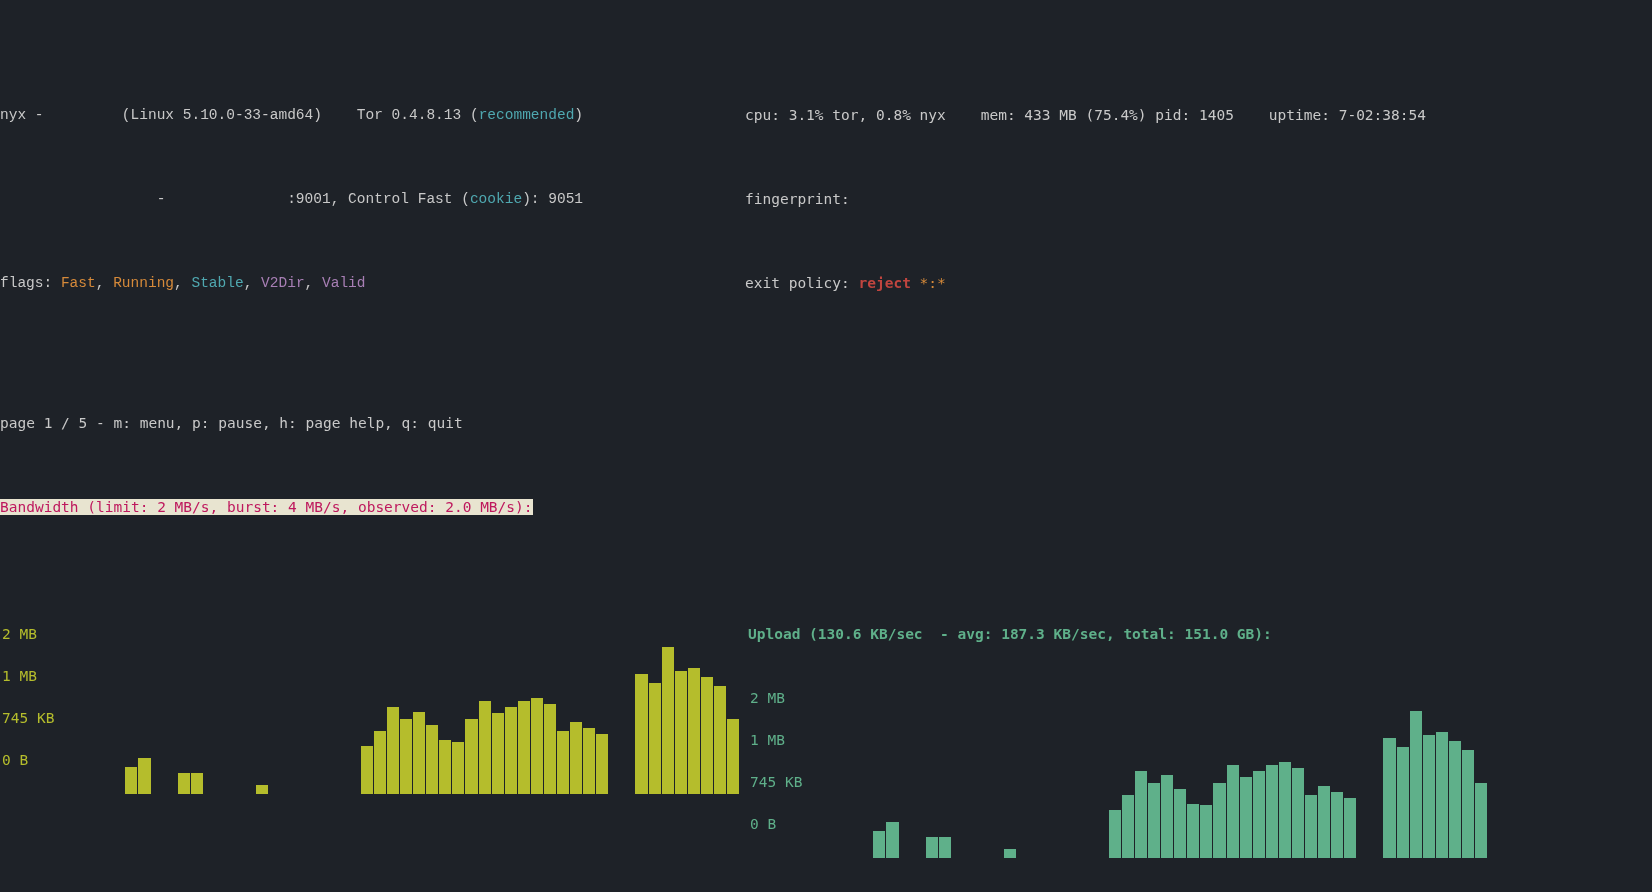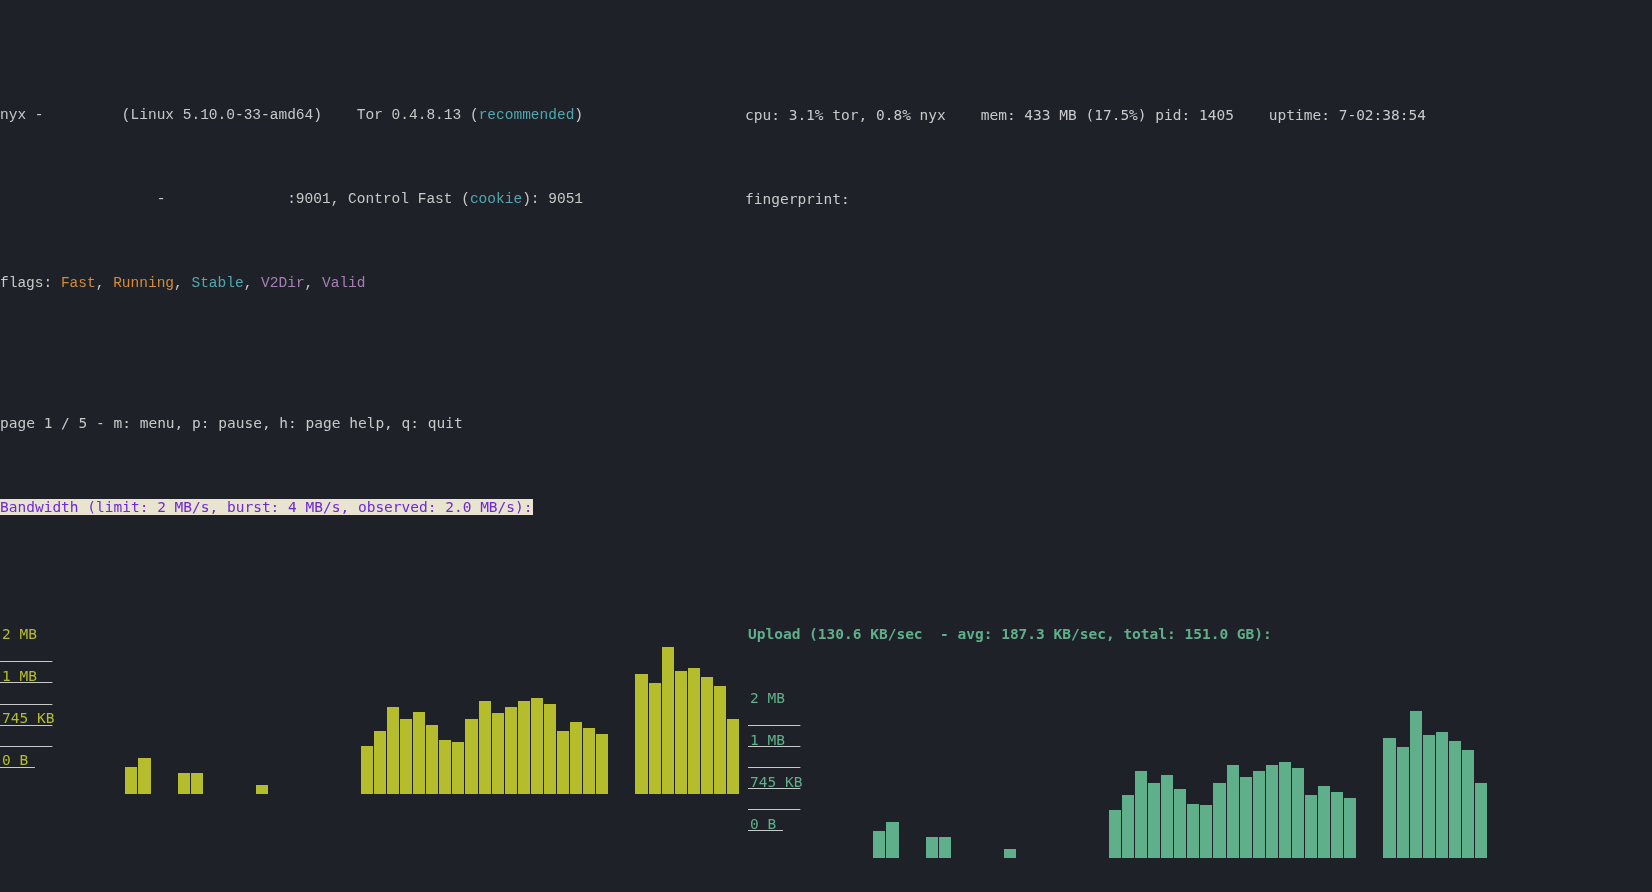--- a/index.html
+++ b/index.html
@@ -16,39 +16,38 @@
   }
   .olive { color: #b5bd2c; }
   .orange { color: #d68a3a; }
   .cyan { color: #4fa8b0; }
   .purple { color: #a87fb5; }
   .redbold { color: #c1453f; font-weight: bold; }
   .teal { color: #5fb08a; }
   .olive-bold { color: #b5bd2c; font-weight: bold; }
   .inv {
     background: #e8e4d0;
-    color: #6d28d9;
+    color: #be185d;
     font-weight: normal;
   }
   .header-row { display: flex; }
   .header-left { flex: 0 0 745px; font-family: Liberation Mono, monospace; }
   .header-right { flex: 1; }
   .charts {
     display: flex;
     gap: 8px;
     margin-top: 1px;
   }
   .chart-panel {
     width: 740px;
   }
   .chart-area {
     position: relative;
     width: 740px;
     height: 170px;
-    text-decoration: underline;
   }
   .ylabel {
     position: absolute;
     left: 2px;
     font-size: 14.5px;
   }
   .bar-row {
     position: absolute;
     bottom: 0;
     left: 60px;
@@ -65,32 +64,33 @@
   .bar.ul { background: #5fb08a; }
 </style>
 </head>
 <body>
 
 
 
 
 <div class="header-row">
   <div class="header-left"><span>nyx -</span>         <span>(Linux 5.10.0-33-amd64)</span>    <span>Tor 0.4.8.13 (</span><span class="cyan">recommended</span><span>)</span></div>
-  <div class="header-right"><span>cpu: 3.1% tor, 0.8% nyx</span>    <span>mem: 433 MB (17.5%)</span> <span>pid: 1405</span>    <span>uptime: 7-02:38:54</span></div>
+  <div class="header-right"><span>cpu: 3.1% tor, 0.8% nyx</span>    <span>mem: 433 MB (75.4%)</span> <span>pid: 1405</span>    <span>uptime: 7-02:38:54</span></div>
 </div>
 
 
 <div class="header-row">
   <div class="header-left">                  <span>-</span>              <span>:9001, Control Fast (</span><span class="cyan">cookie</span><span>): 9051</span></div>
   <div class="header-right"><span>fingerprint:</span></div>
 </div>
 
 
 <div class="header-row">
   <div class="header-left"><span>flags: </span><span class="orange">Fast</span>, <span class="orange">Running</span>, <span class="cyan">Stable</span>, <span class="purple">V2Dir</span>, <span class="purple">Valid</span></div>
+  <div class="header-right"><span>exit policy: </span><span class="redbold">reject </span><span class="orange">*:*</span></div>
 </div>
 
 <div style="height:14px"></div>
 
 
 <div>page 1 / 5 - m: menu, p: pause, h: page help, q: quit</div>
 
 
 <div><span class="inv">Bandwidth (limit: 2 MB/s, burst: 4 MB/s, observed: 2.0 MB/s):</span></div>
 

